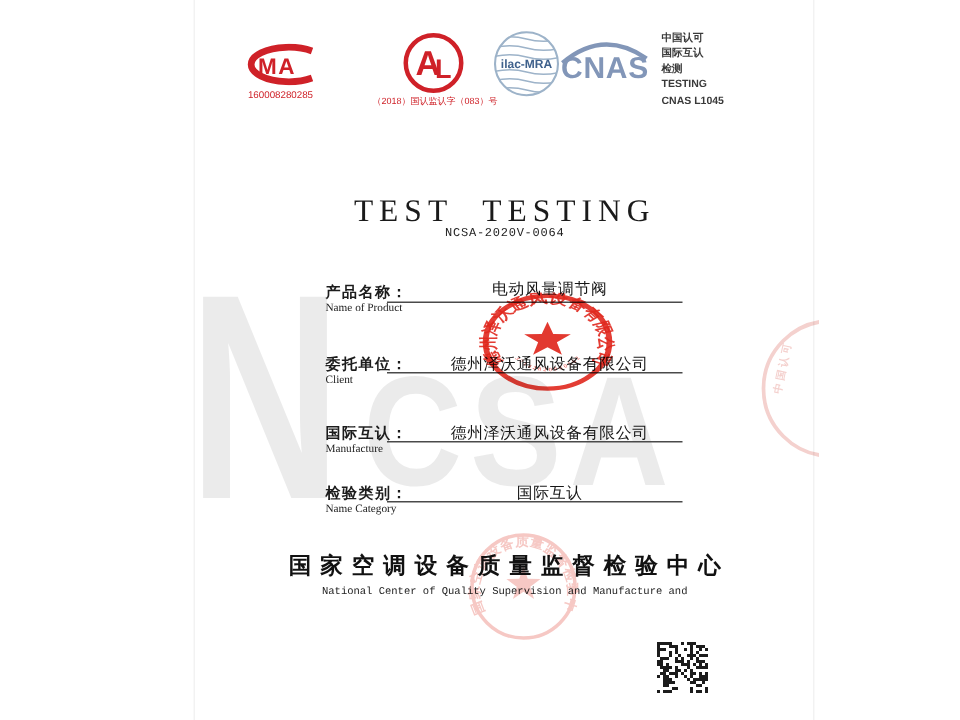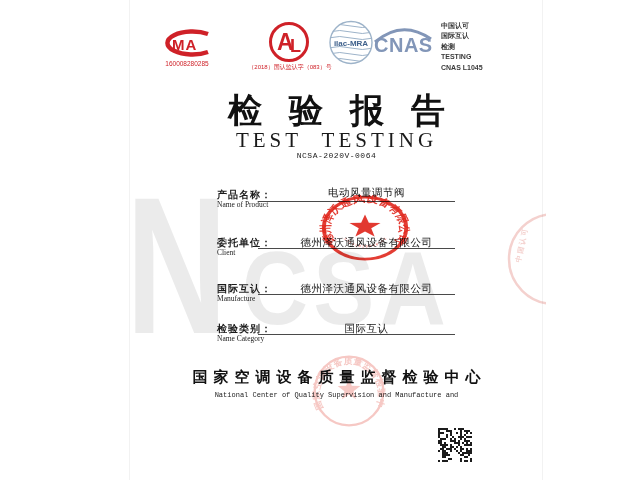--- a/index.html
+++ b/index.html
@@ -87,21 +87,20 @@
     <text x="2" y="26" font-family="Liberation Sans, sans-serif" font-size="20" font-weight="bold" fill="#8296b8" letter-spacing="0.5">CNAS</text>
   </svg>
   <div class="cnas-info">
     <div>中国认可</div>
     <div>国际互认</div>
     <div>检测</div>
     <div>TESTING</div>
     <div>CNAS L1045</div>
   </div>
 
-  <div class="title-zh">检验报告</div>
   <div class="title-en">TEST TESTING</div>
   <div class="report-no">NCSA-2020V-0064</div>
 
   <div class="f-label-zh" style="top:188px">产品名称：</div>
   <div class="f-label-en" style="top:200px">Name of Product</div>
   <div class="f-value" style="top:186px">电动风量调节阀</div>
   <div class="f-line" style="top:201px"></div>
 
   <div class="f-label-zh" style="top:236px">委托单位：</div>
   <div class="f-label-en" style="top:248px">Client</div>

